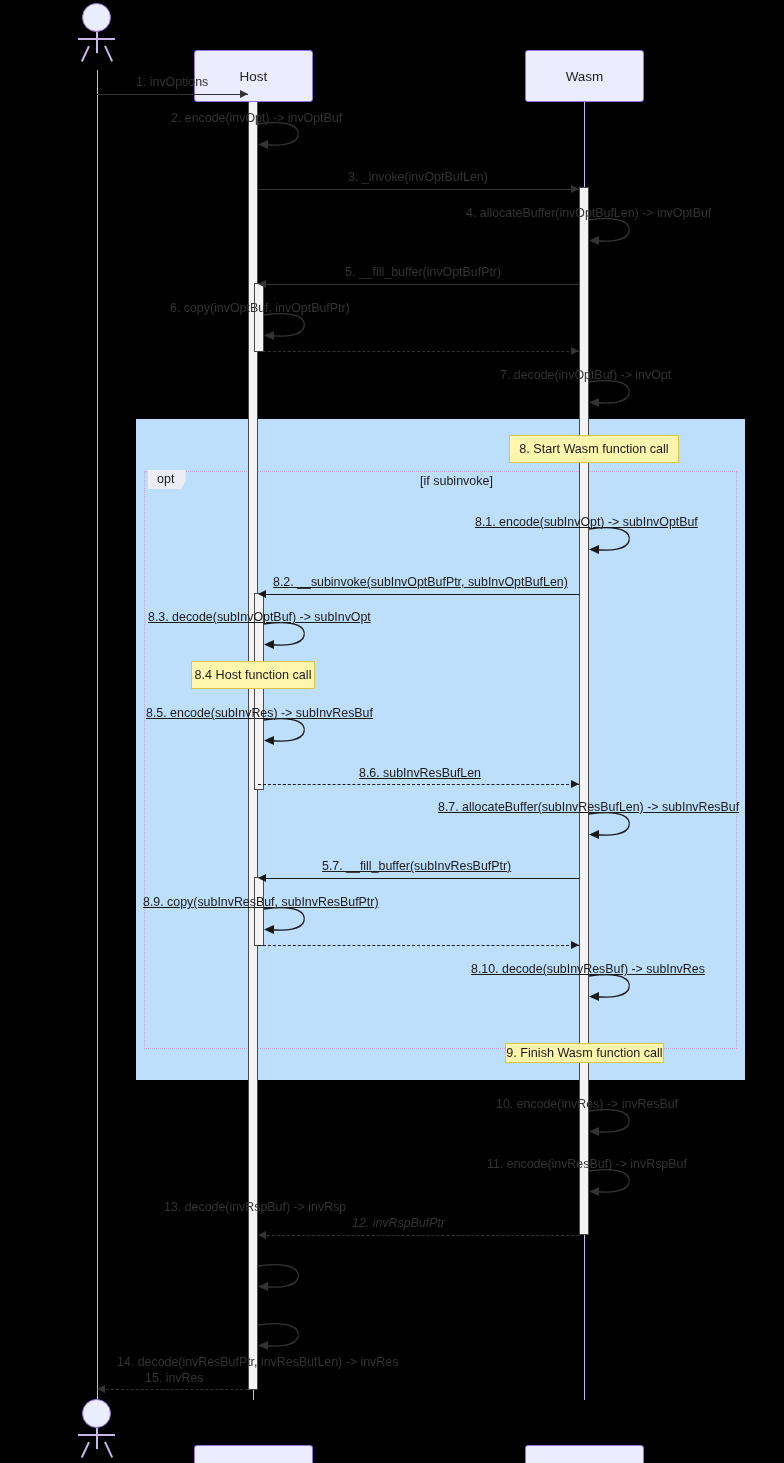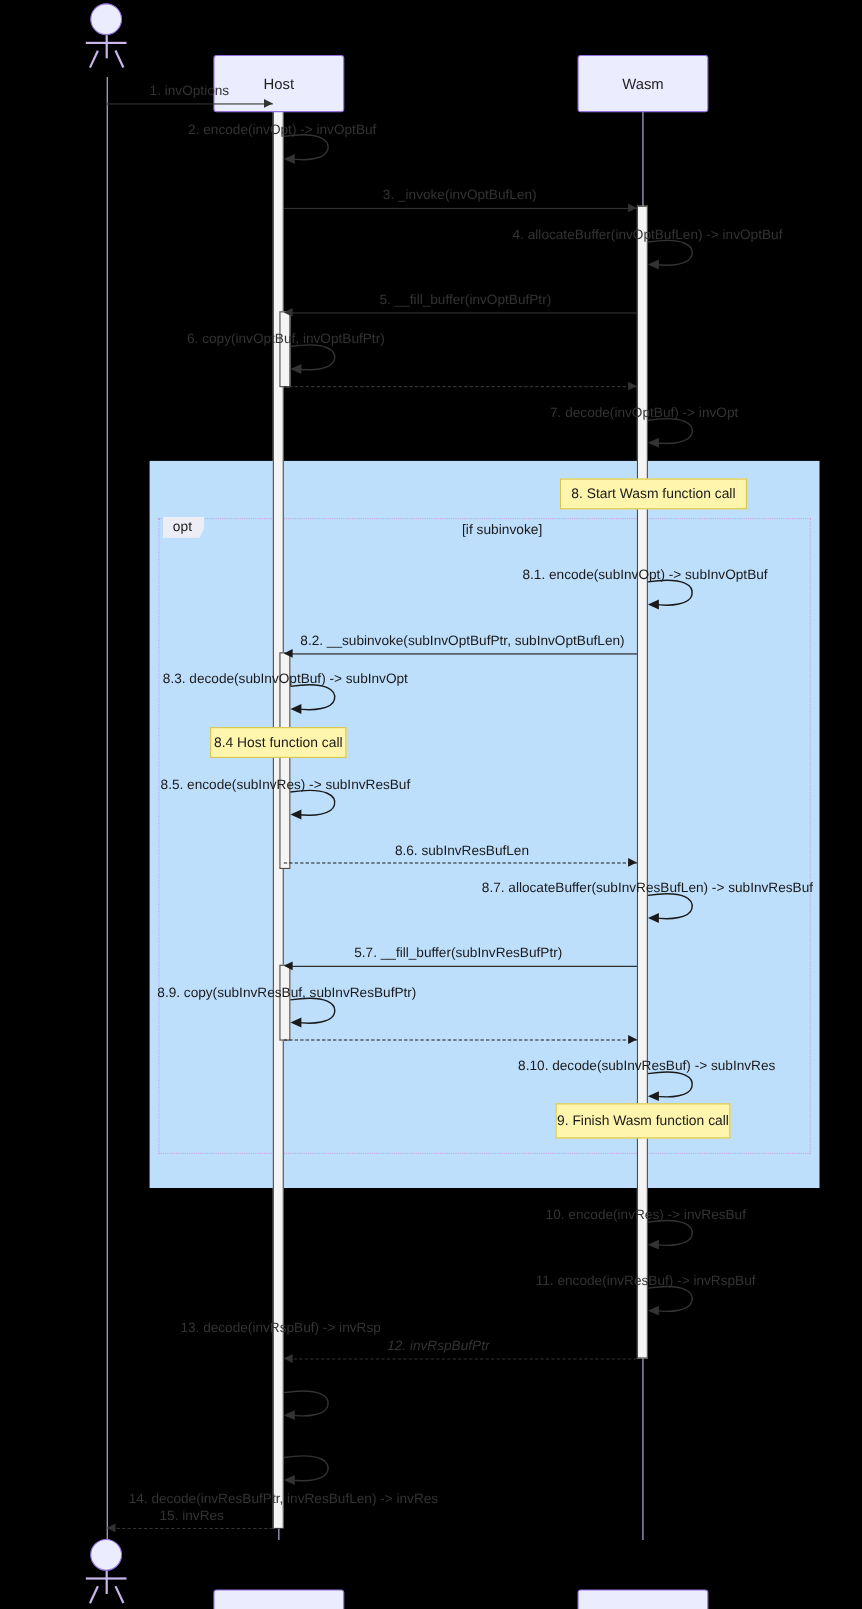--- a/index.html
+++ b/index.html
@@ -99,21 +99,21 @@
   .arrowhead.left{border-right:8px solid #333333;}
   .arrowhead.right.on-opt{border-left-color:#1a1a1a;}
   .arrowhead.left.on-opt{border-right-color:#1a1a1a;}
 
   .msg-label{
     position:absolute;
     color:#333333;
     font-size:12.4px;
     white-space:nowrap;
   }
-  .msg-label.on-opt{color:#1a1a1a;}
+  .msg-label.on-opt{color:#1a1a1a;text-decoration:underline;}
 
   
   .selfloop{position:absolute;}
   .selfloop svg{display:block;overflow:visible;}
 
   
   .note{
     position:absolute;
     background:#FFF5AD;
     border:1.3px solid #D6C54A;
@@ -270,21 +270,21 @@
   <div class="arrowhead right on-opt" style="left:571px;top:940.5px;"></div>
 
   <div class="selfloop" style="left:589px;top:974px;">
     <svg width="46" height="30">
         <path d="M0,2 C34,-3 42,6 40,14 C38,22 22,25 4,22" fill="none" stroke="#1a1a1a" stroke-width="1.3"></path>
         <polygon points="10,18 0,22.5 10,27" fill="#1a1a1a"></polygon>
       </svg>
   </div>
   <div class="msg-label on-opt" style="left:471px;top:962px;">8.10. decode(subInvResBuf) -&gt; subInvRes</div>
 
-  <div class="note" style="left:505px;top:1003px;width:159px;height:32px;">9. Finish Wasm function call</div>
+  <div class="note" style="left:505px;top:1043px;width:159px;height:20px;">9. Finish Wasm function call</div>
 
   <div class="selfloop" style="left:589px;top:1109px;">
     <svg width="46" height="30">
         <path d="M0,2 C34,-3 42,6 40,14 C38,22 22,25 4,22" fill="none" stroke="#333333" stroke-width="1.3"></path>
         <polygon points="10,18 0,22.5 10,27" fill="#333333"></polygon>
       </svg>
   </div>
   <div class="msg-label" style="left:496px;top:1097px;">10. encode(invRes) -&gt; invResBuf</div>
 
   <div class="selfloop" style="left:589px;top:1169px;">

